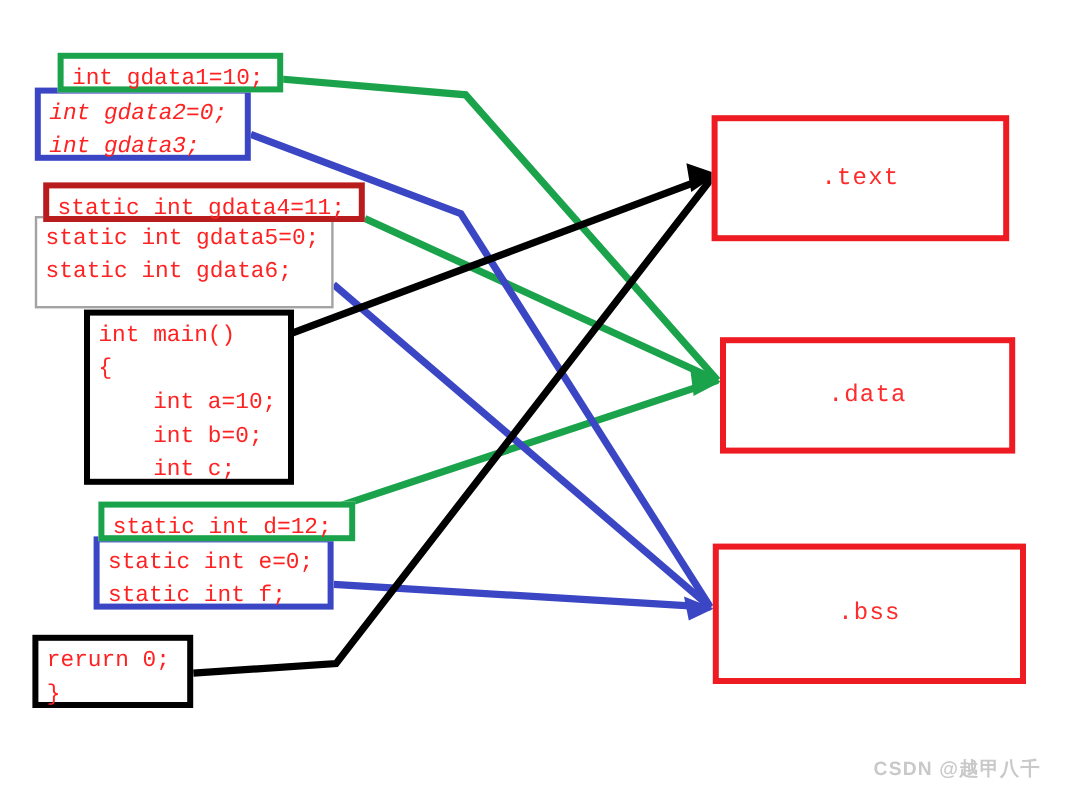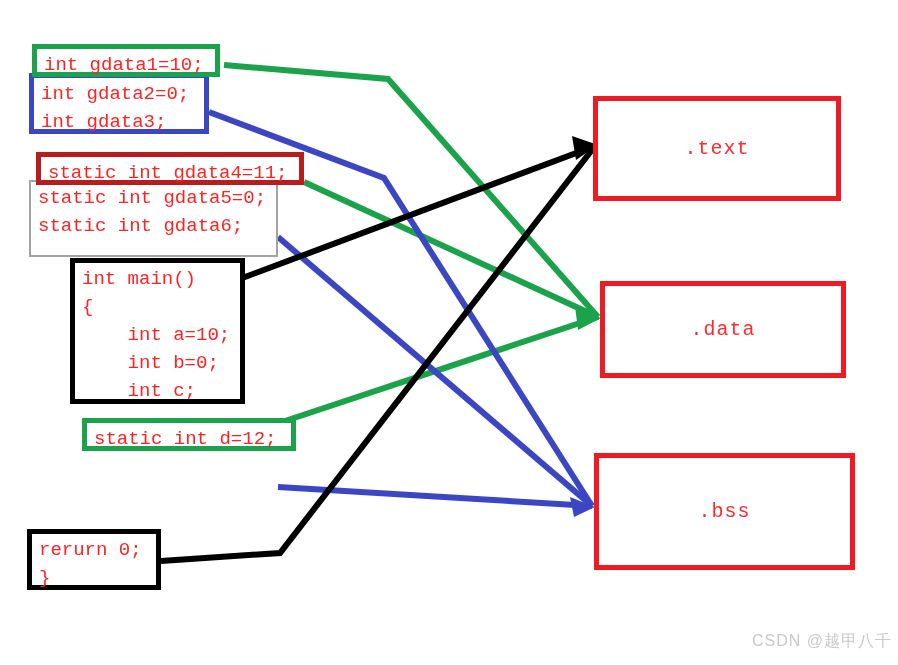--- a/index.html
+++ b/index.html
@@ -81,49 +81,51 @@
 
     <polygon points="595,507 570,497 574,517" fill="#3b46c4"></polygon>
 
     <polyline points="205,292 595,146" fill="none" stroke="#000000" stroke-width="6" stroke-linecap="butt"></polyline>
 
     <polyline points="161,561 280,553 595,146" fill="none" stroke="#000000" stroke-width="6" stroke-linejoin="miter" stroke-linecap="butt"></polyline>
 
     <polygon points="598,145 572,136 576,160" fill="#000000"></polygon>
   </svg>
 
-  <div class="codebox" style="left:32px; top:44px; width:188px; height:33px; border:5px solid #1ba34c; z-index:4;">int gdata1=10;</div>
+  <div class="codebox" style="left:48px; top:44px; width:188px; height:33px; border:5px solid #1ba34c; z-index:4;">int gdata1=10;</div>
 
-  <div class="codebox" style="left:29px; top:73px; width:180px; height:61px; border:5px solid #3b46c4; z-index:3;">int gdata2=0;
+  <div class="codebox" style="left:29px; top:73px; width:180px; height:61px; border:5px solid #3b46c4; z-index:3;font-style:italic;">int gdata2=0;
 int gdata3;</div>
 
   <div class="codebox" style="left:36px; top:152px; width:268px; height:33px; border:5px solid #b91c1c; z-index:4;">static int gdata4=11;</div>
 
   <div class="codebox" style="left:29px; top:180px; width:249px; height:77px; border:2px solid #a3a3a3; z-index:3;">static int gdata5=0;
 static int gdata6;</div>
 
   <div class="codebox" style="left:30px; top:258px; width:175px; height:146px; border:5px solid #000000; z-index:3; line-height:28px;margin-left:40px;">int main()
 {
     int a=10;
     int b=0;
     int c;</div>
 
   <div class="codebox" style="left:82px; top:418px; width:214px; height:33px; border:5px solid #1ba34c; z-index:4;">static int d=12;</div>
 
+  <div class="codebox" style="left:78px; top:447px; width:200px; height:61px; border:5px solid #3b46c4; z-index:3;">static int e=0;
+static int f;</div>
 
   <div class="codebox" style="left:27px; top:529px; width:134px; height:61px; border:5px solid #000000; z-index:3;">rerurn 0;
 }</div>
 
   <div class="seg-box" style="left:600px; top:281px; width:246px; height:97px; z-index:2;">
     <span class="seg-label">.data</span>
   </div>
 
   <div class="seg-box" style="left:593px; top:96px; width:248px; height:105px; z-index:2;">
     <span class="seg-label">.text</span>
   </div>
 
   <div class="seg-box" style="left:594px; top:453px; width:261px; height:117px; z-index:2;">
     <span class="seg-label">.bss</span>
   </div>
 
-  <div class="watermark" style="left:752px; top:631px;">CSDN @越甲八千</div>
+  <div class="watermark" style="left:728px; top:631px;font-weight:bold;">CSDN @越甲八千</div>
 
 </div>
 
 </body></html>

